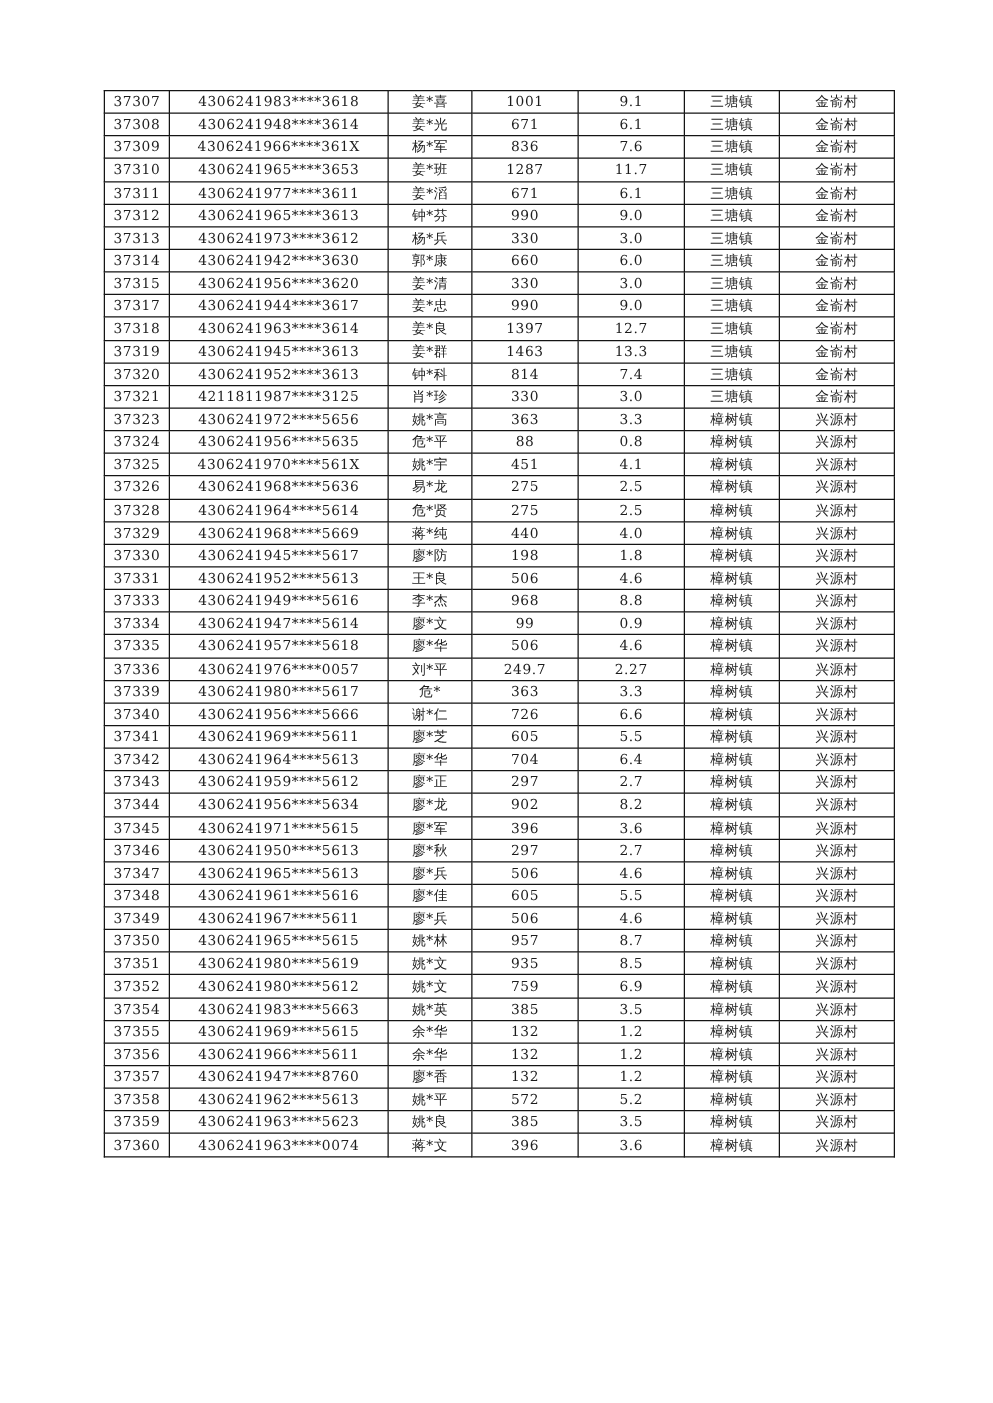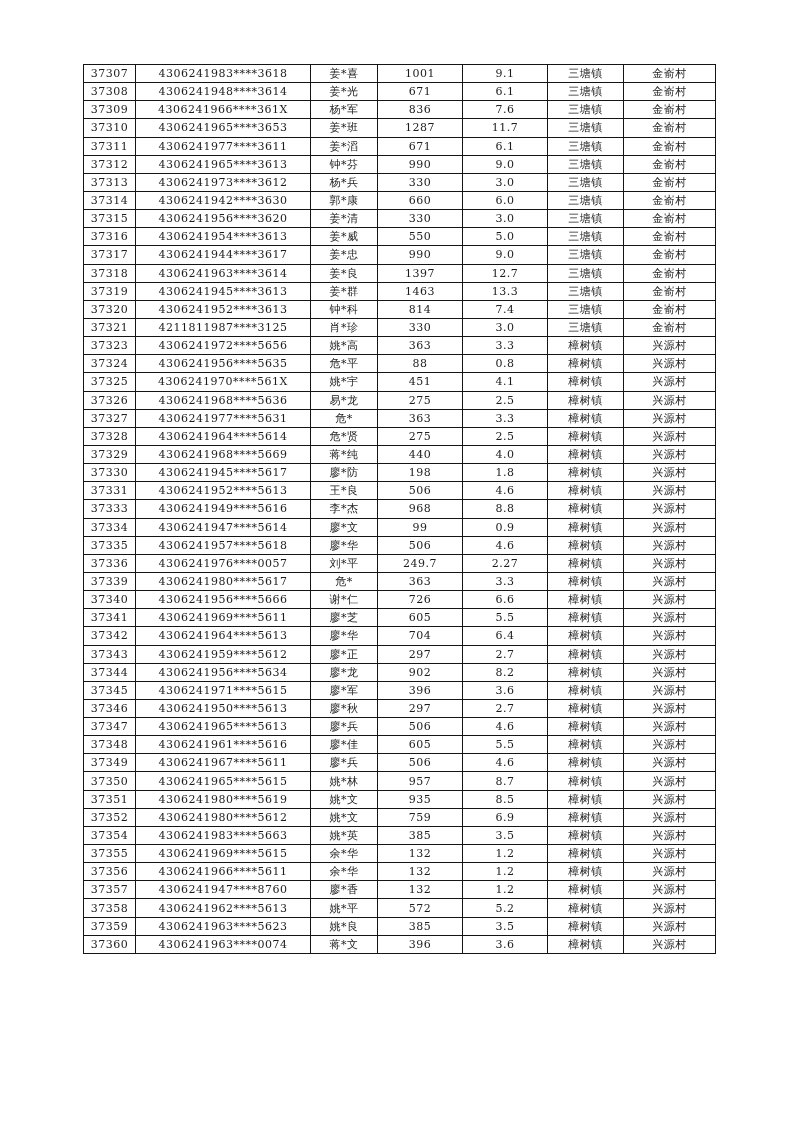--- a/index.html
+++ b/index.html
@@ -11,21 +11,21 @@
     position: relative;
     width: 794px;
     height: 1122px;
     background: #ffffff;
     overflow: hidden;
     font-family: "DejaVu Serif", "Liberation Serif", serif;
   }
   table.roster {
     position: absolute;
     left: 83px;
-    top: 64px;
+    top: 72px;
     width: 632px;
     border-collapse: collapse;
     table-layout: fixed;
     border: 1px solid #141414;
   }
   table.roster td {
     border: 1px solid #141414;
     height: 17.15px;
     padding: 0 2px;
     text-align: center;
@@ -128,29 +128,20 @@
         <tr>
           <td>37315</td>
           <td>4306241956****3620</td>
           <td>姜*清</td>
           <td>330</td>
           <td>3.0</td>
           <td>三塘镇</td>
           <td>金嵛村</td>
         </tr>
         <tr>
-          <td>37316</td>
-          <td>4306241954****3613</td>
-          <td>姜*威</td>
-          <td>550</td>
-          <td>5.0</td>
-          <td>三塘镇</td>
-          <td>金嵛村</td>
-        </tr>
-        <tr>
           <td>37317</td>
           <td>4306241944****3617</td>
           <td>姜*忠</td>
           <td>990</td>
           <td>9.0</td>
           <td>三塘镇</td>
           <td>金嵛村</td>
         </tr>
         <tr>
           <td>37318</td>
@@ -218,29 +209,20 @@
         <tr>
           <td>37326</td>
           <td>4306241968****5636</td>
           <td>易*龙</td>
           <td>275</td>
           <td>2.5</td>
           <td>樟树镇</td>
           <td>兴源村</td>
         </tr>
         <tr>
-          <td>37327</td>
-          <td>4306241977****5631</td>
-          <td>危*</td>
-          <td>363</td>
-          <td>3.3</td>
-          <td>樟树镇</td>
-          <td>兴源村</td>
-        </tr>
-        <tr>
           <td>37328</td>
           <td>4306241964****5614</td>
           <td>危*贤</td>
           <td>275</td>
           <td>2.5</td>
           <td>樟树镇</td>
           <td>兴源村</td>
         </tr>
         <tr>
           <td>37329</td>

